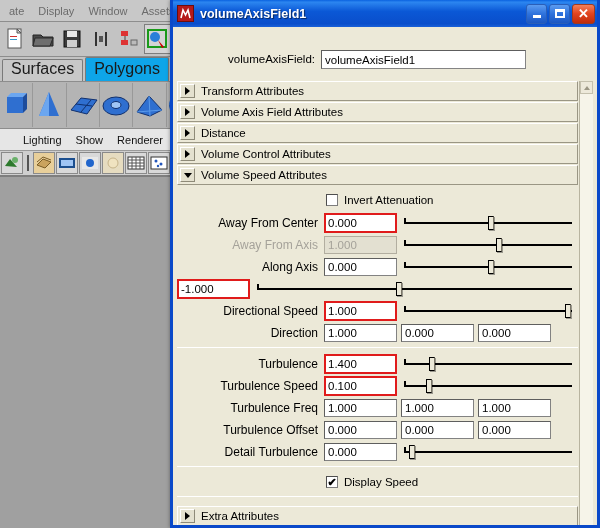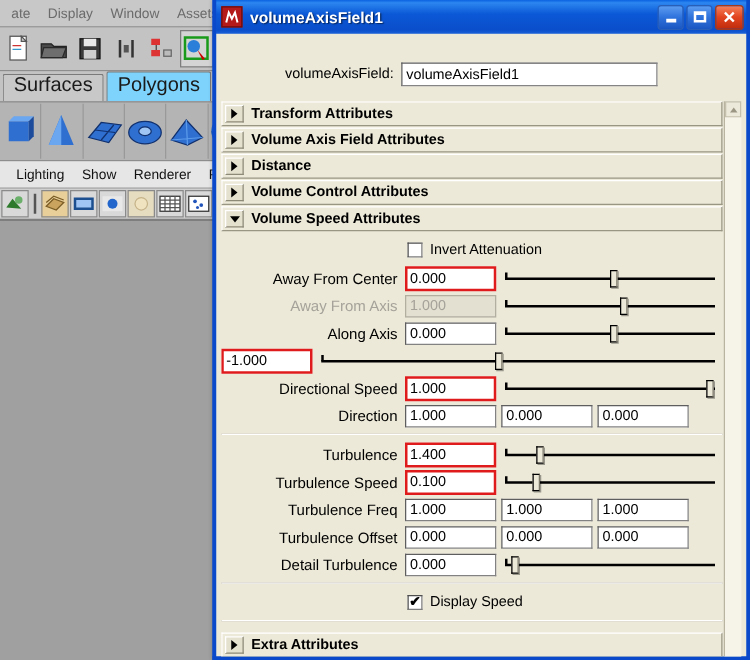--- a/index.html
+++ b/index.html
@@ -31,33 +31,33 @@
 
   .maya-tabs {
     position:absolute; left:0; top:57px; width:200px; height:24px;
     background:#c3c3c3; display:flex; align-items:flex-end; padding-left:2px;
   }
   .mtab {
     font-size:16px; color:#1a1a1a; padding:2px 8px 19px 8px; margin-right:2px;
     background:#c8c8c8; border:1px solid #7a7a7a; border-bottom:none;
     border-radius:2px 2px 0 0; height:18px; line-height:13px;
   }
-  .mtab.active { background:#7dd3fc; height:22px; font-weight:normal; padding-top:4px; }
+  .mtab.active { background:#0ea5e9; height:22px; font-weight:normal; padding-top:4px; }
 
   .maya-shelf {
     position:absolute; left:0; top:81px; width:200px; height:48px;
     background:#b4b4b4; border-top:1px solid #8d8d8d; border-bottom:1px solid #8d8d8d;
     display:flex; align-items:center;
   }
   .shelf-cell { width:37px; height:44px; display:flex; align-items:center; justify-content:center;
                 border-right:1px solid #999; }
 
   .maya-menubar2 {
     position:absolute; left:0; top:129px; width:200px; height:22px;
-    background:#e6e6e6; display:flex; align-items:center; padding-left:6px;
+    background:#e6e6e6; display:flex; align-items:center; padding-left:16px;
     border-bottom:1px solid #9a9a9a;
   }
   .maya-menubar2 .maya-menu-item { color:#111; }
 
   .maya-toolbar2 {
     position:absolute; left:0; top:151px; width:200px; height:26px;
     background:#cfcfcf; display:flex; align-items:center; gap:1px; padding-left:1px;
     border-bottom:2px solid #7e7e7e;
   }
   .tb2 { width:22px; height:22px; border:1px solid #8a8a8a; background:#d9d9d9;
@@ -156,21 +156,21 @@
     border-top:1px solid #ffffff; border-left:1px solid #ffffff;
     border-right:1px solid #9a9684; border-bottom:1px solid #9a9684;
   }
   .sect-btn {
     width:15px; height:14px; margin-left:2px; margin-right:6px;
     background:#e4e1cf; border:1px solid #fff; border-right-color:#8e8a78; border-bottom-color:#8e8a78;
     display:flex; align-items:center; justify-content:center;
   }
   .tri-r { width:0;height:0;border-top:4px solid transparent;border-bottom:4px solid transparent;border-left:5px solid #000; }
   .tri-d { width:0;height:0;border-left:4px solid transparent;border-right:4px solid transparent;border-top:5px solid #000; }
-  .sect-title { font-size:11.5px; font-weight:bold; color:#000; }
+  .sect-title { font-size:11.5px; font-weight:normal; color:#000; }
 
   .sect-body { padding:4px 0 4px 0; }
 
   .attr-row { display:flex; align-items:center; height:21px; margin-bottom:1px; }
   .attr-label {
     width:147px; text-align:right; padding-right:6px;
     font-size:12px; color:#000; white-space:nowrap;
   }
   .attr-label.dim { color:#a5a29a; }
 

